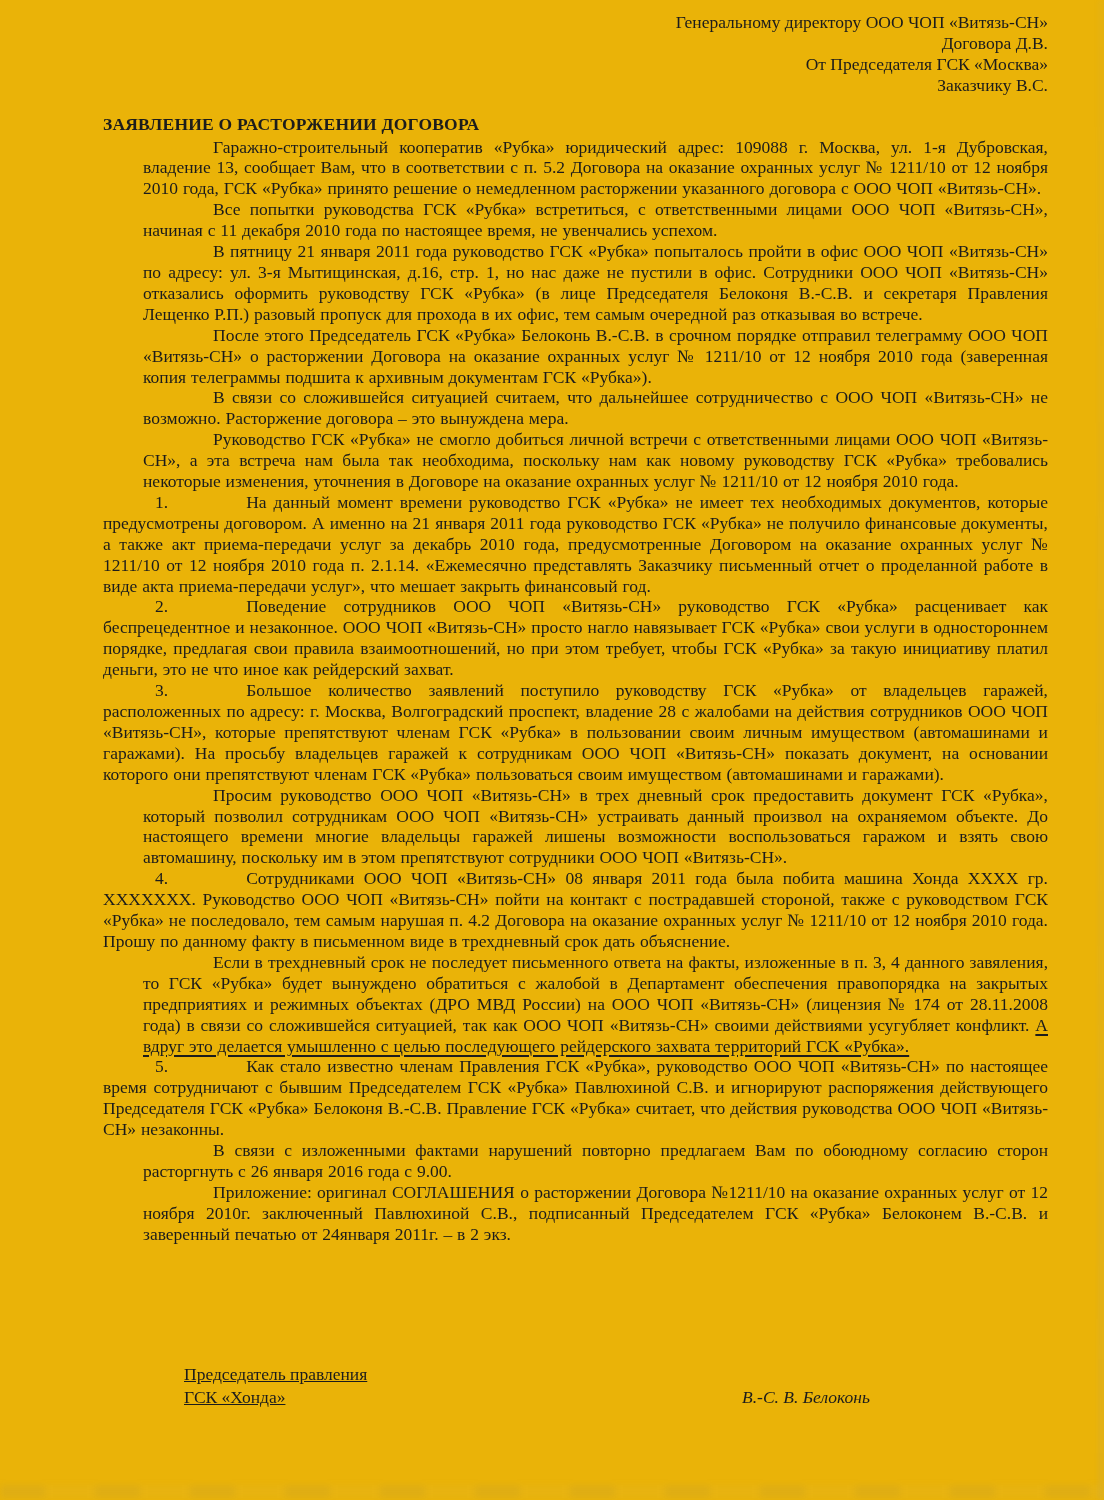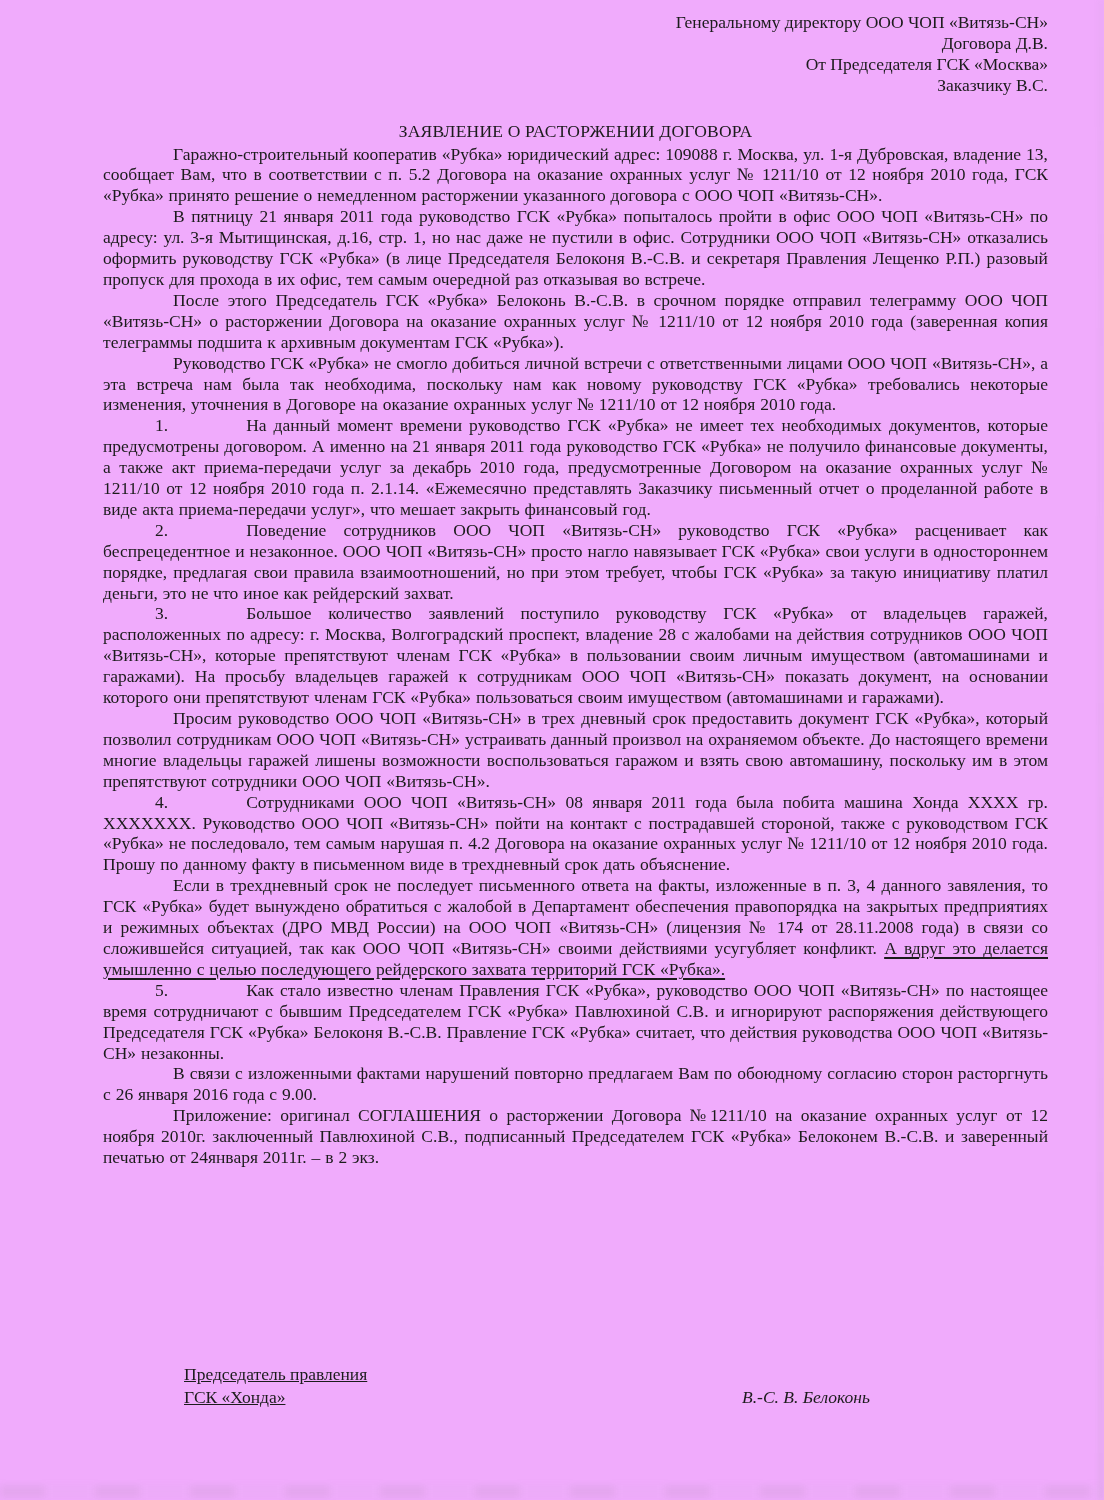--- a/index.html
+++ b/index.html
@@ -1,28 +1,28 @@
 <!DOCTYPE html>
 <html><head>
 <meta charset="utf-8">
 <style>
   html,body { margin:0; padding:0; background:#ffffff; }
   .page {
     position:relative; width:1104px; height:1500px; overflow:hidden;
-    background:#f0abfc; color:#1c1c1c;
+    background:#eab308; color:#1c1c1c;
     font-family:"Liberation Serif","DejaVu Serif",serif;
     font-size:17.5px; line-height:20.9px;
   }
   .content { position:absolute; left:103px; top:12px; width:945px; }
   .header { text-align:right; }
   .header .hline { white-space:nowrap; }
-  .title { text-align:center; font-weight:normal; margin-top:25px; margin-bottom:2px; letter-spacing:.2px; }
+  .title { font-weight:bold; margin-top:18px; margin-bottom:2px; letter-spacing:.2px; }
   .doc-body { word-spacing:.5px; }
   .para { margin:0; text-align:justify; }
-  .para.ind { text-indent:70px; }
+  .para.ind { text-indent:70px;margin-left:40px; }
   .para.li  { text-indent:52px; }
   .tab { display:inline-block; width:78px; }
   .b { font-weight:normal; }
   .u { text-decoration:underline; text-decoration-thickness:2px; text-underline-offset:3px; }
   .signature { position:absolute; left:103px; top:1363px; width:945px; line-height:23px; }
   .sig-left { padding-left:81px;text-decoration:underline; }
   .sig-row { position:relative; }
   .sig-name { position:absolute; left:639px; top:0; white-space:nowrap;font-style:italic; }
   .scan-noise {
     position:absolute; left:0; bottom:2px; width:100%; height:13px;
@@ -46,22 +46,24 @@
       <div class="hline">Генеральному директору ООО ЧОП «Витязь-СН»</div>
       <div class="hline">Договора Д.В.</div>
       <div class="hline">От Председателя ГСК «Москва»</div>
       <div class="hline">Заказчику В.С.</div>
     </div>
 
     <div class="title">ЗАЯВЛЕНИЕ О РАСТОРЖЕНИИ ДОГОВОРА</div>
 
     <div class="doc-body" id="doc-body">
         <p class="para ind"><span>Гаражно-строительный кооператив «Рубка» юридический адрес: 109088 г. Москва, ул. 1-я Дубровская, владение 13, сообщает Вам, что в соответствии с п. 5.2 Договора на оказание охранных услуг № 1211/10 от 12 ноября 2010 года, ГСК «Рубка» принято решение о немедленном расторжении указанного договора с ООО ЧОП «Витязь-СН».</span></p>
+        <p class="para ind"><span>Все попытки руководства ГСК «Рубка» встретиться, с ответственными лицами ООО ЧОП «Витязь-СН», начиная с 11 декабря 2010 года по настоящее время, не увенчались успехом.</span></p>
         <p class="para ind"><span>В пятницу 21 января 2011 года руководство ГСК «Рубка» попыталось пройти в офис ООО ЧОП «Витязь-СН» по адресу: ул. 3-я Мытищинская, д.16, стр. 1, но нас даже не пустили в офис. Сотрудники ООО ЧОП «Витязь-СН» отказались оформить руководству ГСК «Рубка» (в лице Председателя Белоконя В.-С.В. и секретаря Правления Лещенко Р.П.) разовый пропуск для прохода в их офис, тем самым очередной раз отказывая во встрече.</span></p>
         <p class="para ind"><span>После этого Председатель ГСК «Рубка» Белоконь В.-С.В. в срочном порядке отправил телеграмму ООО ЧОП «Витязь-СН» о расторжении Договора на оказание охранных услуг № 1211/10 от 12 ноября 2010 года (заверенная копия телеграммы подшита к архивным документам ГСК «Рубка»).</span></p>
+        <p class="para ind"><span>В связи со сложившейся ситуацией считаем, что дальнейшее сотрудничество с ООО ЧОП «Витязь-СН» не возможно. Расторжение договора – это вынуждена мера.</span></p>
         <p class="para ind"><span>Руководство ГСК «Рубка» не смогло добиться личной встречи с ответственными лицами ООО ЧОП «Витязь-СН», а эта встреча нам была так необходима, поскольку нам как новому руководству ГСК «Рубка» требовались некоторые изменения, уточнения в Договоре на оказание охранных услуг № 1211/10 от 12 ноября 2010 года.</span></p>
         <p class="para li"><span>1.</span><span class="tab"></span><span>На данный момент времени руководство ГСК «Рубка» не имеет тех необходимых документов, которые предусмотрены договором. А именно на 21 января 2011 года руководство ГСК «Рубка» не получило финансовые документы, а также акт приема-передачи услуг за декабрь 2010 года, предусмотренные Договором на оказание охранных услуг № 1211/10 от 12 ноября 2010 года п. 2.1.14. «Ежемесячно представлять Заказчику письменный отчет о проделанной работе в виде акта приема-передачи услуг», что мешает закрыть финансовый год.</span></p>
         <p class="para li"><span>2.</span><span class="tab"></span><span>Поведение сотрудников ООО ЧОП «Витязь-СН» руководство ГСК «Рубка» расценивает как беспрецедентное и незаконное. ООО ЧОП «Витязь-СН» просто нагло навязывает ГСК «Рубка» свои услуги в одностороннем порядке, предлагая свои правила взаимоотношений, но при этом требует, чтобы ГСК «Рубка» за такую инициативу платил деньги, это не что иное как рейдерский захват.</span></p>
         <p class="para li"><span>3.</span><span class="tab"></span><span>Большое количество заявлений поступило руководству ГСК «Рубка» от владельцев гаражей, расположенных по адресу: г. Москва, Волгоградский проспект, владение 28 с жалобами на действия сотрудников ООО ЧОП «Витязь-СН», которые препятствуют членам ГСК «Рубка» в пользовании своим личным имуществом (автомашинами и гаражами). На просьбу владельцев гаражей к сотрудникам ООО ЧОП «Витязь-СН» показать документ, на основании которого они препятствуют членам ГСК «Рубка» пользоваться своим имуществом (автомашинами и гаражами).</span></p>
         <p class="para ind"><span>Просим руководство ООО ЧОП «Витязь-СН» </span><span class="b">в трех дневный срок</span><span> предоставить документ ГСК «Рубка», который позволил сотрудникам ООО ЧОП «Витязь-СН» устраивать данный произвол на охраняемом объекте. До настоящего времени многие владельцы гаражей лишены возможности воспользоваться гаражом и взять свою автомашину, поскольку им в этом препятствуют сотрудники ООО ЧОП «Витязь-СН».</span></p>
         <p class="para li"><span>4.</span><span class="tab"></span><span>Сотрудниками ООО ЧОП «Витязь-СН» 08 января 2011 года была побита машина Хонда ХХХХ гр. ХХХХХХХ. Руководство ООО ЧОП «Витязь-СН» пойти на контакт с пострадавшей стороной, также с руководством ГСК «Рубка» не последовало, тем самым нарушая п. 4.2 Договора на оказание охранных услуг № 1211/10 от 12 ноября 2010 года. Прошу по данному факту в письменном виде </span><span class="b">в трехдневный срок</span><span> дать объяснение.</span></p>
         <p class="para ind"><span>Если </span><span class="b">в трехдневный срок</span><span> не последует письменного ответа на факты, изложенные в п. 3, 4 данного завяления, то ГСК «Рубка» будет вынуждено обратиться с жалобой в Департамент обеспечения правопорядка на закрытых предприятиях и режимных объектах (ДРО МВД России) на ООО ЧОП «Витязь-СН» (лицензия № 174 от 28.11.2008 года) в связи со сложившейся ситуацией, так как ООО ЧОП «Витязь-СН» своими действиями усугубляет конфликт. </span><span class="b u">А вдруг это делается умышленно с целью последующего рейдерского захвата территорий ГСК «Рубка».</span></p>
         <p class="para li"><span>5.</span><span class="tab"></span><span>Как стало известно членам Правления ГСК «Рубка», руководство ООО ЧОП «Витязь-СН» по настоящее время сотрудничают с бывшим Председателем ГСК «Рубка» Павлюхиной С.В. и игнорируют распоряжения действующего Председателя ГСК «Рубка» Белоконя В.-С.В. Правление ГСК «Рубка» считает, что действия руководства ООО ЧОП «Витязь-СН» незаконны.</span></p>
         <p class="para ind"><span>В связи с изложенными фактами нарушений повторно предлагаем Вам по обоюдному согласию сторон расторгнуть с 26 января 2016 года с 9.00.</span></p>
         <p class="para ind"><span class="b">Приложение: оригинал СОГЛАШЕНИЯ о расторжении Договора №1211/10 на оказание охранных услуг от 12 ноября 2010г. заключенный Павлюхиной С.В., подписанный Председателем ГСК «Рубка» Белоконем В.-С.В. и заверенный печатью от 24января 2011г. – в 2 экз.</span></p>

